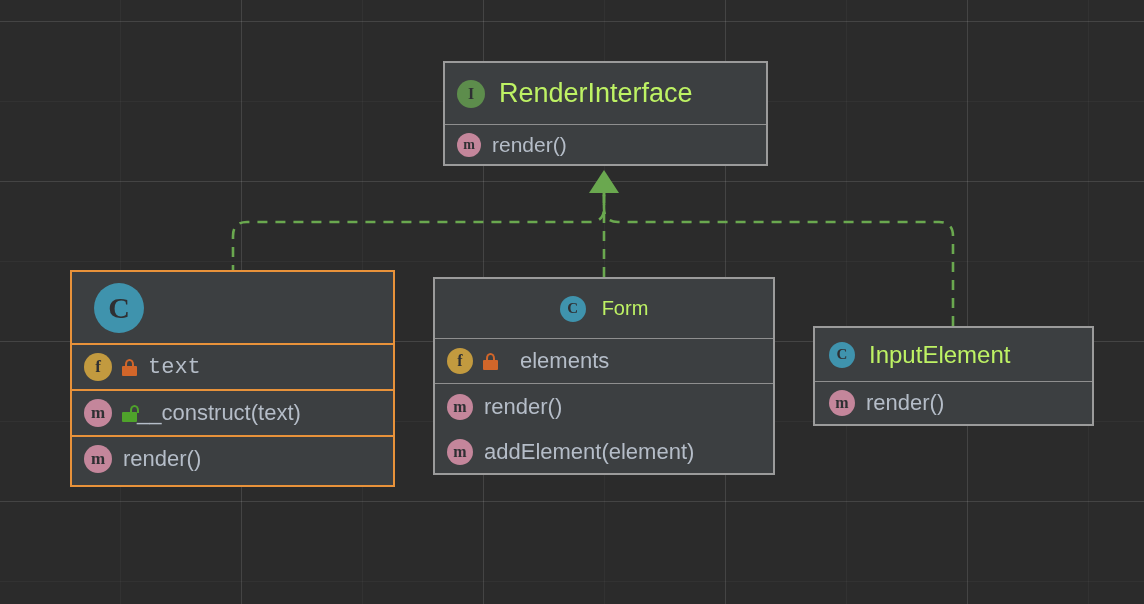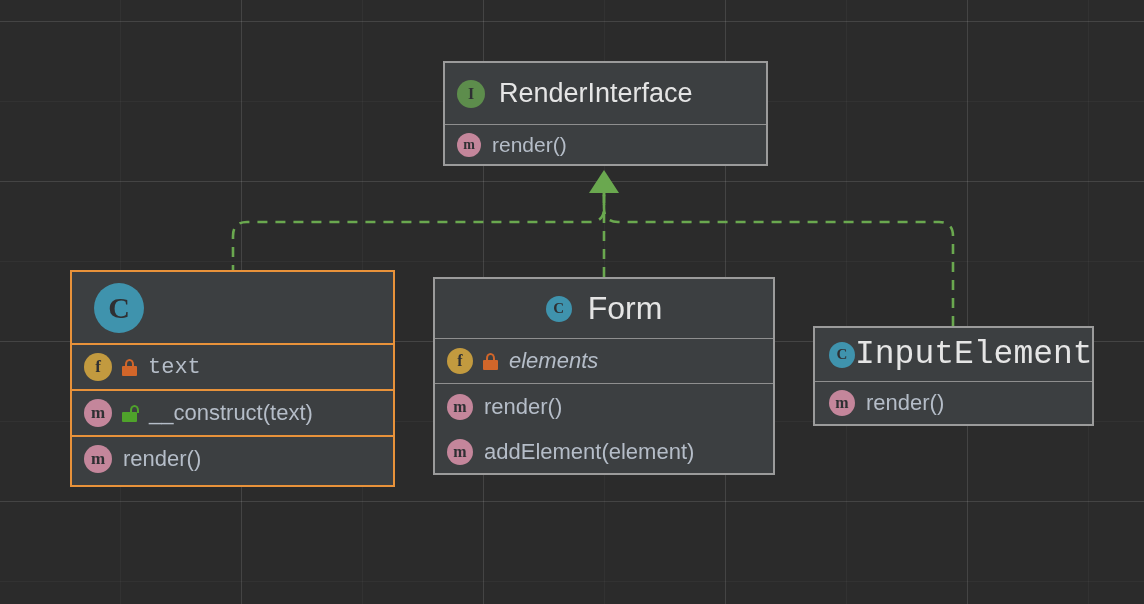--- a/index.html
+++ b/index.html
@@ -55,21 +55,21 @@
     align-items: center;
     box-sizing: border-box;
     border-bottom: 1px solid #8f8f8f;
   }
   .node.selected .node-header {
     border-bottom: 2px solid #e8923a;
   }
   .node-header.center { justify-content: center; }
 
   .node-title {
-    color: #e5e5e5;
+    color: #bef264;
     white-space: nowrap;
   }
 
   .section {
     box-sizing: border-box;
   }
   .section + .section {
     border-top: 1px solid #8f8f8f;
   }
   .node.selected .section + .section {
@@ -179,65 +179,65 @@
       </div>
     </div>
 
     <div class="section">
       <div class="member" style="height:44px; padding-left:12px;">
         <span class="badge badge-method" style="width:28px; height:28px; font-size:17px;">m</span>
         <span class="lock open" style="width:15px; height:17px; margin-left:10px;">
           <span class="shackle"></span>
             <span class="body"></span>
         </span>
-        <span style="font-size:22px; margin-left:12px;">__construct(text)</span>
+        <span style="font-size:22px; margin-left:0;">__construct(text)</span>
       </div>
     </div>
 
     <div class="section">
       <div class="member" style="height:44px; padding-left:12px;">
         <span class="badge badge-method" style="width:28px; height:28px; font-size:17px;">m</span>
         <span style="font-size:22px; margin-left:11px;">render()</span>
       </div>
     </div>
   </div>
 
   <div class="node" style="left:433px; top:277px; width:342px; height:198px;">
     <div class="node-header center" style="height:60px;">
       <span class="badge badge-class" style="width:26px; height:26px; font-size:15px;">C</span>
-      <span class="node-title" style="font-size:32px; margin-left:16px;">Form</span>
+      <span class="node-title" style="font-size:20px; margin-left:16px;">Form</span>
     </div>
 
     <div class="section">
       <div class="member" style="height:44px; padding-left:12px;">
         <span class="badge badge-field" style="width:26px; height:26px; font-size:16px;">f</span>
         <span class="lock closed" style="width:15px; height:17px; margin-left:10px;">
           <span class="shackle"></span>
             <span class="body"></span>
         </span>
-        <span style="font-size:22px; margin-left:11px;font-style:italic;">elements</span>
+        <span style="font-size:22px; margin-left:22px;">elements</span>
       </div>
     </div>
 
     <div class="section">
       <div class="member" style="height:45px; padding-left:12px;">
         <span class="badge badge-method" style="width:26px; height:26px; font-size:16px;">m</span>
         <span style="font-size:22px; margin-left:11px;">render()</span>
       </div>
       <div class="member" style="height:45px; padding-left:12px;">
         <span class="badge badge-method" style="width:26px; height:26px; font-size:16px;">m</span>
         <span style="font-size:22px; margin-left:11px;">addElement(element)</span>
       </div>
     </div>
   </div>
 
   <div class="node" style="left:813px; top:326px; width:281px; height:100px;">
     <div class="node-header" style="height:54px; padding-left:14px;">
       <span class="badge badge-class" style="width:26px; height:26px; font-size:15px;">C</span>
-      <span class="node-title" style="font-size:33px; font-family:Liberation Mono, monospace;">InputElement</span>
+      <span class="node-title" style="font-size:24px; margin-left:14px;">InputElement</span>
     </div>
     <div class="section">
       <div class="member" style="height:42px; padding-left:14px;">
         <span class="badge badge-method" style="width:26px; height:26px; font-size:16px;">m</span>
         <span style="font-size:22px; margin-left:11px;">render()</span>
       </div>
     </div>
   </div>
 
 </div>

